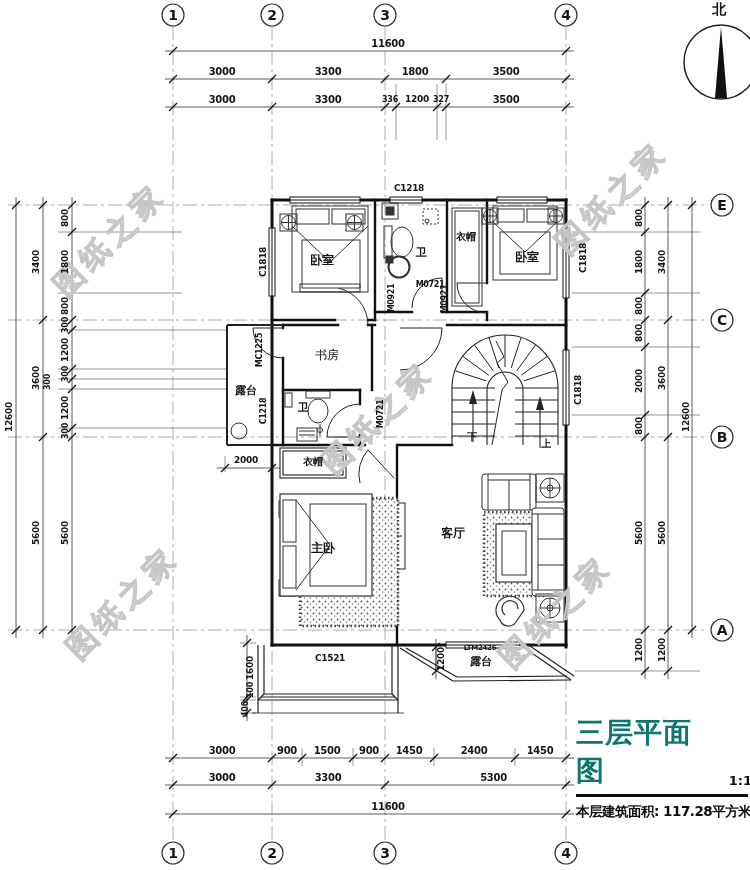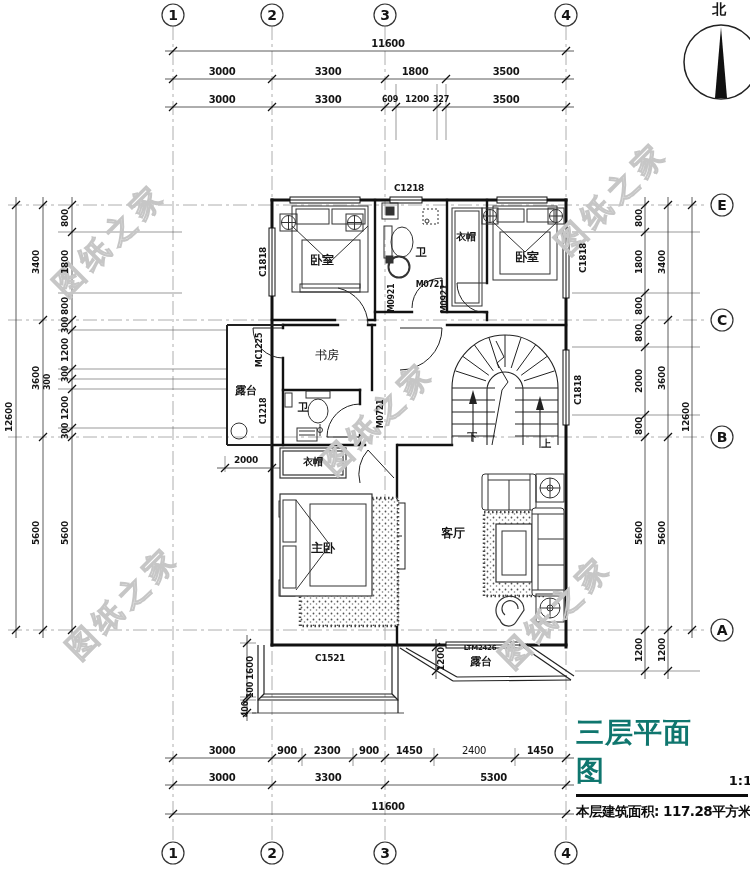--- a/index.html
+++ b/index.html
@@ -453,30 +453,30 @@
       <span style="left: 722px; top: 437px; font-size: 14px; font-weight: 600; transform: translate(-50%, -50%);">B</span>
       <span style="left: 722px; top: 630px; font-size: 14px; font-weight: 600; transform: translate(-50%, -50%);">A</span>
       <span style="left: 719px; top: 10px; font-size: 14px; font-weight: 700; transform: translate(-50%, -50%);">北</span>
       <span style="left: 388px; top: 43px; font-size: 10px; font-weight: 600; transform: translate(-50%, -50%);">11600</span>
       <span style="left: 222px; top: 71px; font-size: 10px; font-weight: 600; transform: translate(-50%, -50%);">3000</span>
       <span style="left: 328px; top: 71px; font-size: 10px; font-weight: 600; transform: translate(-50%, -50%);">3300</span>
       <span style="left: 415px; top: 71px; font-size: 10px; font-weight: 600; transform: translate(-50%, -50%);">1800</span>
       <span style="left: 506px; top: 71px; font-size: 10px; font-weight: 600; transform: translate(-50%, -50%);">3500</span>
       <span style="left: 222px; top: 99px; font-size: 10px; font-weight: 600; transform: translate(-50%, -50%);">3000</span>
       <span style="left: 328px; top: 99px; font-size: 10px; font-weight: 600; transform: translate(-50%, -50%);">3300</span>
-      <span style="left: 390px; top: 99px; font-size: 8px; font-weight: 600; transform: translate(-50%, -50%);">609</span>
+      <span style="left: 390px; top: 99px; font-size: 8px; font-weight: 600; transform: translate(-50%, -50%);">336</span>
       <span style="left: 417px; top: 99px; font-size: 9px; font-weight: 600; transform: translate(-50%, -50%);">1200</span>
       <span style="left: 441px; top: 99px; font-size: 8px; font-weight: 600; transform: translate(-50%, -50%);">327</span>
       <span style="left: 506px; top: 99px; font-size: 10px; font-weight: 600; transform: translate(-50%, -50%);">3500</span>
       <span style="left: 222px; top: 750px; font-size: 10px; font-weight: 600; transform: translate(-50%, -50%);">3000</span>
       <span style="left: 287px; top: 750px; font-size: 10px; font-weight: 600; transform: translate(-50%, -50%);">900</span>
-      <span style="left: 327px; top: 750px; font-size: 10px; font-weight: 600; transform: translate(-50%, -50%);">2300</span>
+      <span style="left: 327px; top: 750px; font-size: 10px; font-weight: 600; transform: translate(-50%, -50%);">1500</span>
       <span style="left: 369px; top: 750px; font-size: 10px; font-weight: 600; transform: translate(-50%, -50%);">900</span>
       <span style="left: 409px; top: 750px; font-size: 10px; font-weight: 600; transform: translate(-50%, -50%);">1450</span>
-      <span style="left: 474px; top: 750px; font-size: 10px; font-weight: 400; transform: translate(-50%, -50%);">2400</span>
+      <span style="left: 474px; top: 750px; font-size: 10px; font-weight: 700; transform: translate(-50%, -50%);">2400</span>
       <span style="left: 540px; top: 750px; font-size: 10px; font-weight: 600; transform: translate(-50%, -50%);">1450</span>
       <span style="left: 222px; top: 777px; font-size: 10px; font-weight: 600; transform: translate(-50%, -50%);">3000</span>
       <span style="left: 328px; top: 777px; font-size: 10px; font-weight: 600; transform: translate(-50%, -50%);">3300</span>
       <span style="left: 475px; top: 777px; font-size: 10px; font-weight: 600; transform: translate(-50%, -50%); padding-left: 37px;">5300</span>
       <span style="left: 388px; top: 806px; font-size: 10px; font-weight: 600; transform: translate(-50%, -50%);">11600</span>
       <span style="left: 65px; top: 218px; font-size: 9px; font-weight: 600; transform: translate(-50%, -50%) rotate(-90deg);">800</span>
       <span style="left: 65px; top: 262px; font-size: 9px; font-weight: 600; transform: translate(-50%, -50%) rotate(-90deg);">1800</span>
       <span style="left: 65px; top: 306px; font-size: 9px; font-weight: 600; transform: translate(-50%, -50%) rotate(-90deg);">800</span>
       <span style="left: 65px; top: 325px; font-size: 8px; font-weight: 600; transform: translate(-50%, -50%) rotate(-90deg);">300</span>
       <span style="left: 65px; top: 350px; font-size: 9px; font-weight: 600; transform: translate(-50%, -50%) rotate(-90deg);">1200</span>

